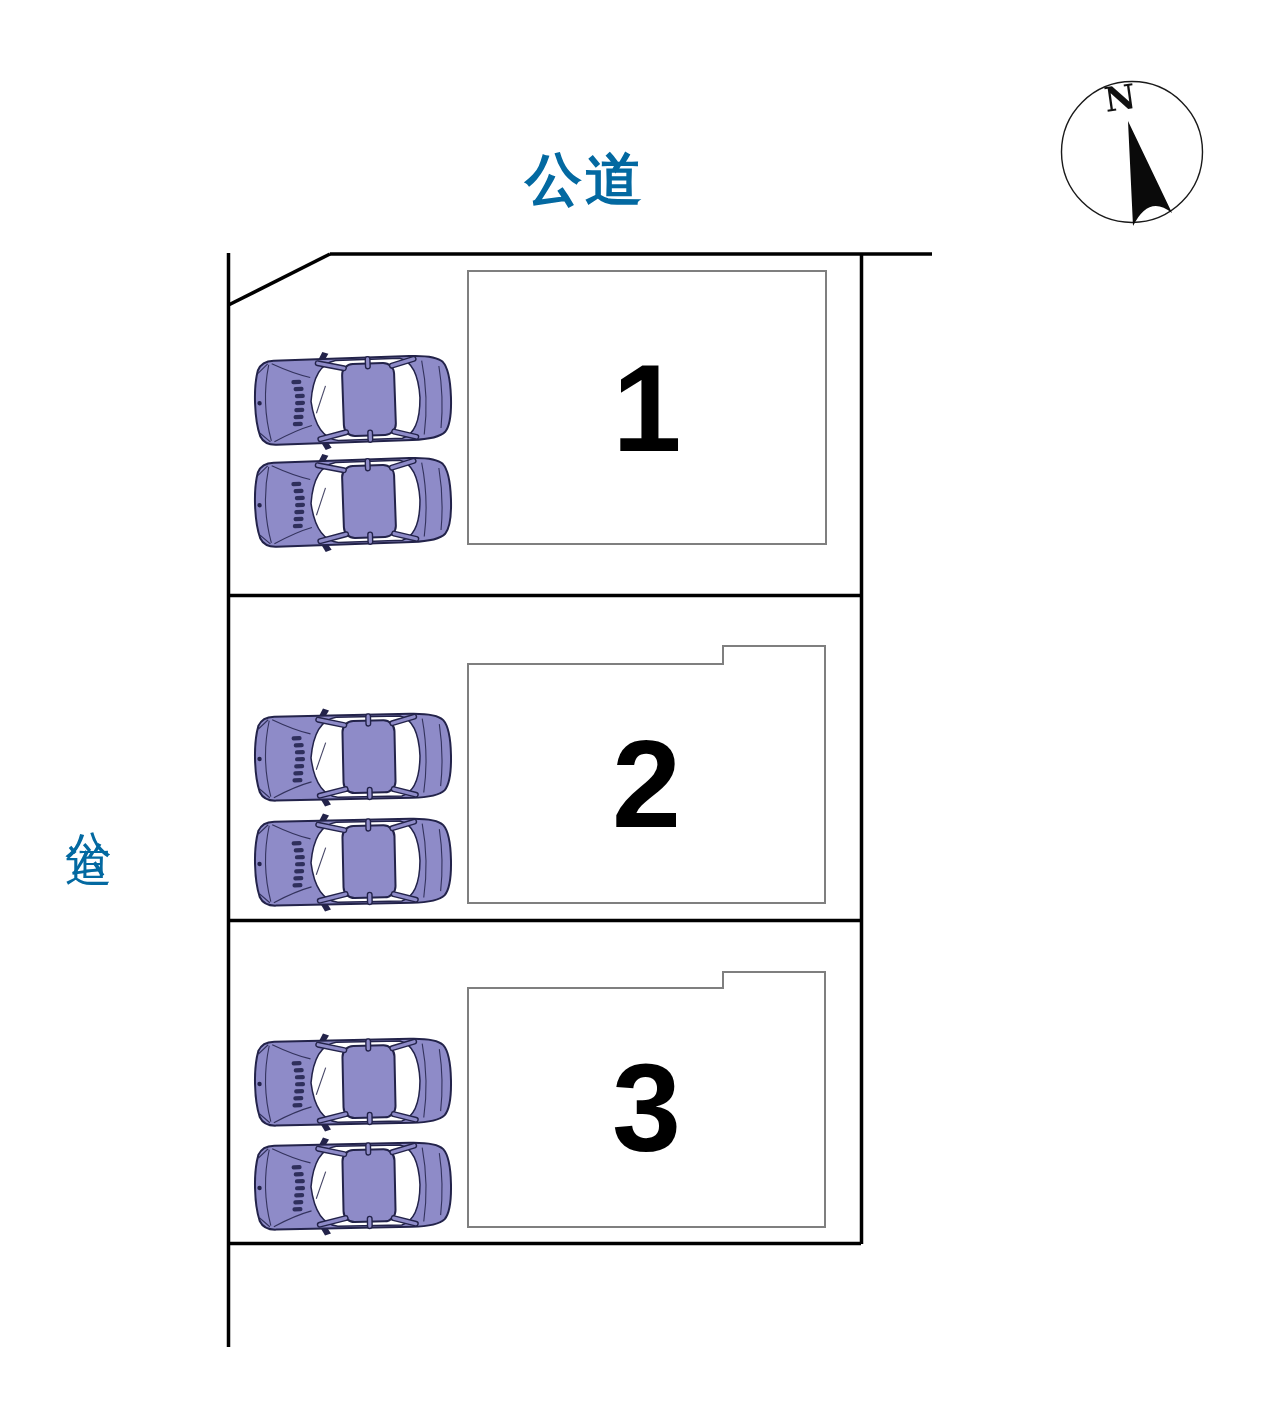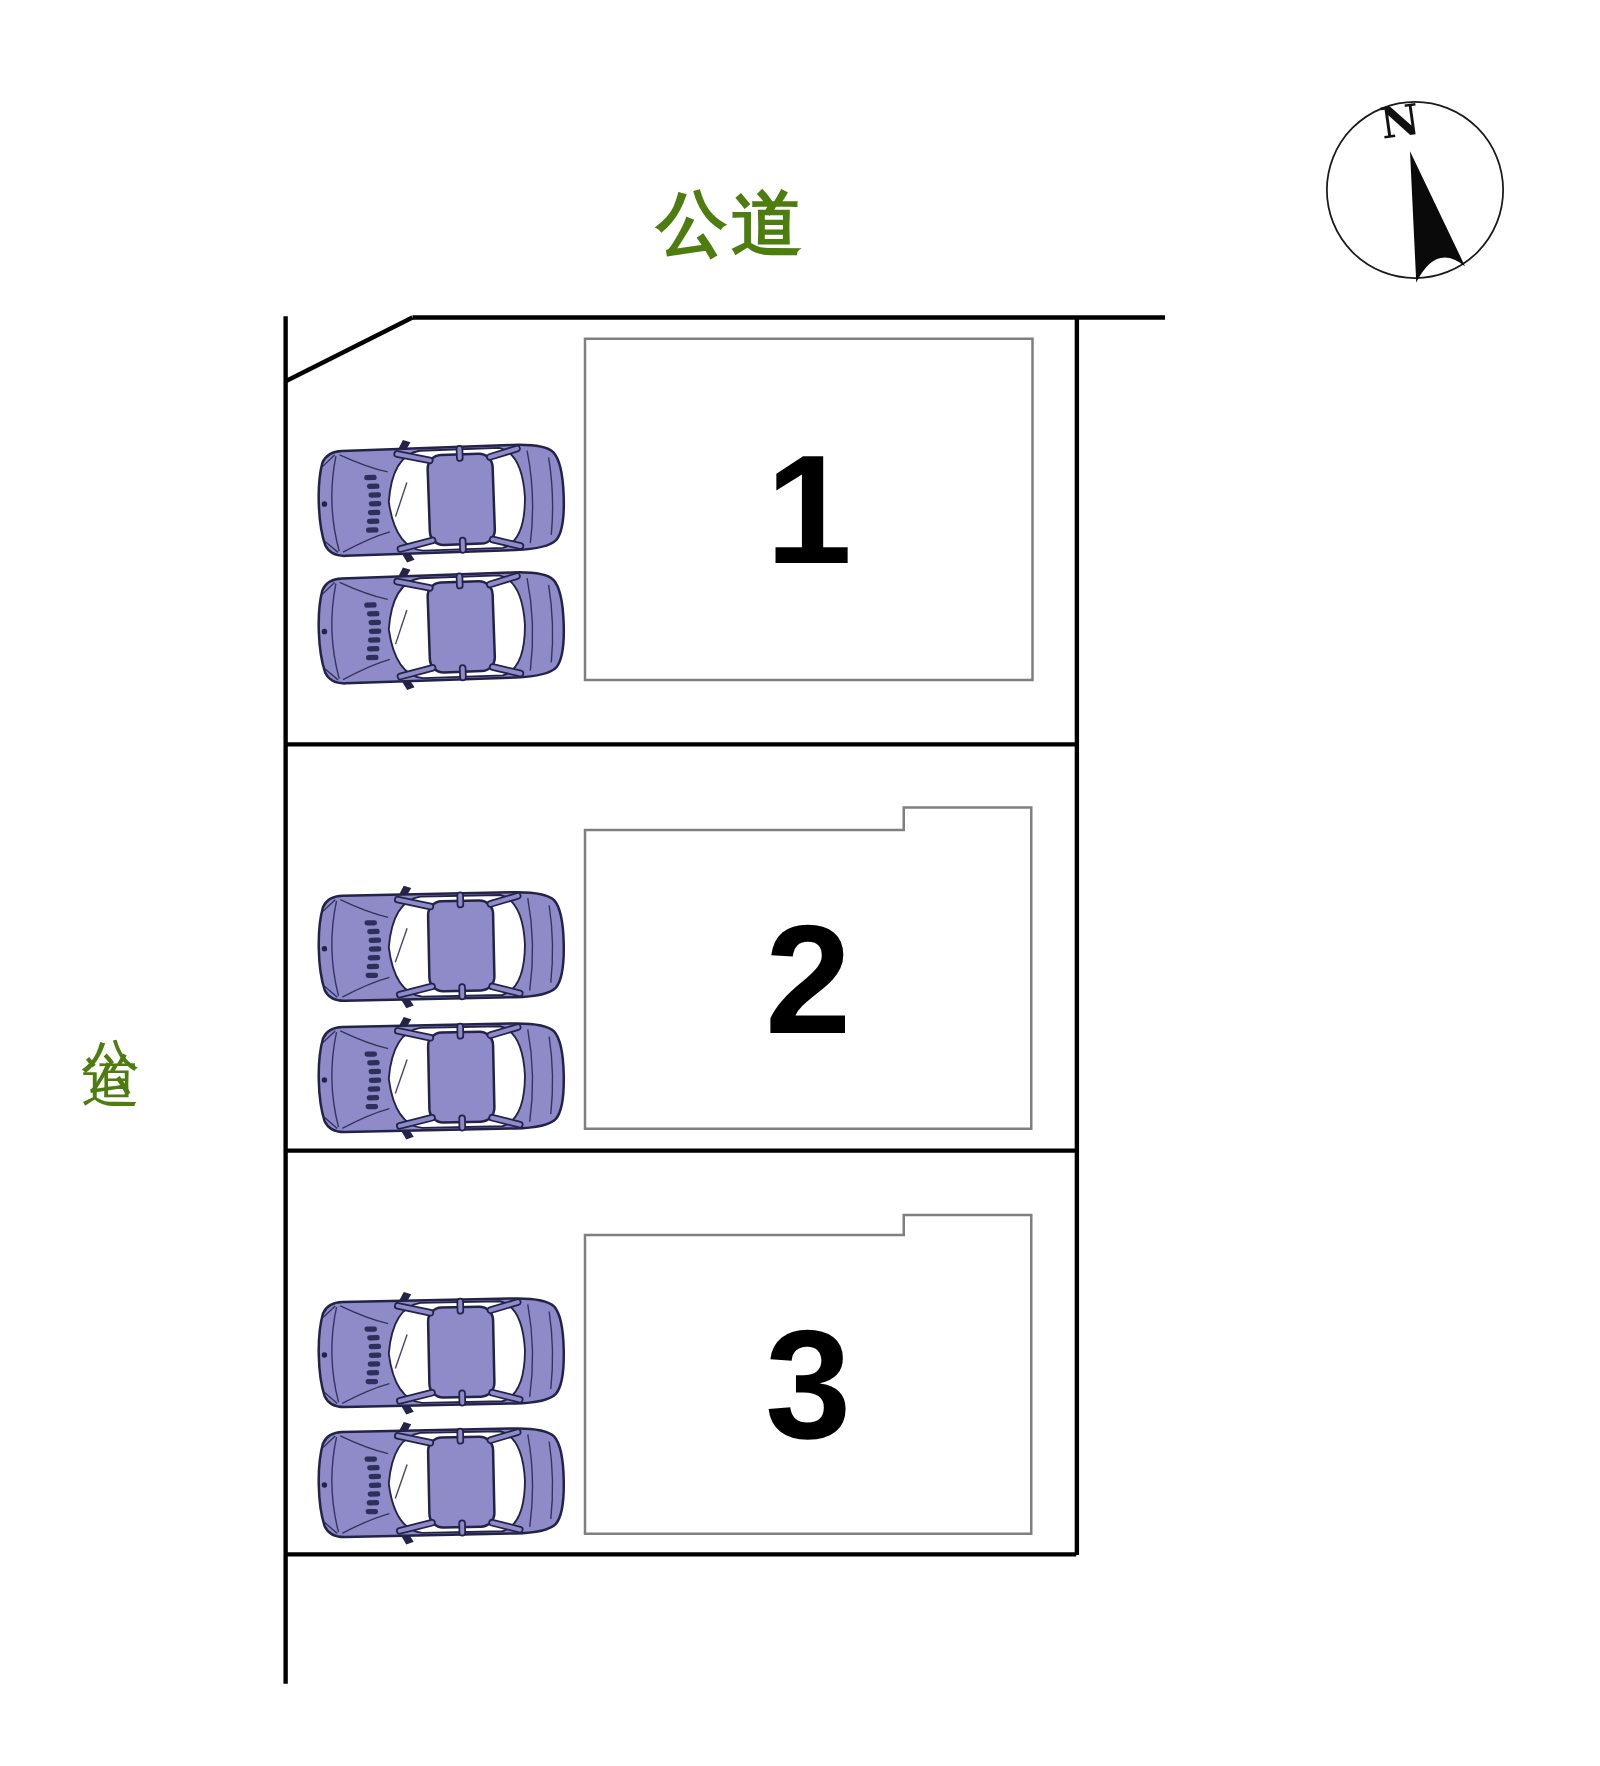--- a/index.html
+++ b/index.html
@@ -25,21 +25,21 @@
   .car-dark{fill:var(--car-outline);}
   .car-body-shape{fill:var(--car-body);stroke:var(--car-outline);stroke-width:2;}
   .car-thin{stroke:var(--car-outline);stroke-width:1.1;fill:none;opacity:.85;}
   .car-glass{fill:#ffffff;stroke:var(--car-outline);stroke-width:1.5;}
   .car-roof{fill:var(--car-body);stroke:var(--car-outline);stroke-width:2;}
   .car-slit{fill:var(--car-detail);}
   .pillar-under{stroke:var(--car-outline);stroke-width:6;stroke-linecap:round;fill:none;}
   .pillar-over{stroke:var(--car-body);stroke-width:3.2;stroke-linecap:round;fill:none;}
   .compass-circle{fill:#ffffff;stroke:#1a1a1a;stroke-width:1.4;}
   .compass-needle{fill:#0a0a0a;}
-  .road-label{position:absolute;color:#4d7c0f;}
+  .road-label{position:absolute;color:#0369a1;}
   .road-label.top{
     left:505px;top:146px;width:160px;height:66px;
     font-size:57px;font-weight:700;letter-spacing:3px;
     text-align:center;line-height:66px;white-space:nowrap;
   }
   .road-label.left{
     left:58px;top:794px;width:62px;height:150px;
     font-size:47px;font-weight:400;
     writing-mode:vertical-rl;text-orientation:upright;
     letter-spacing:10px;line-height:62px;text-align:start;

